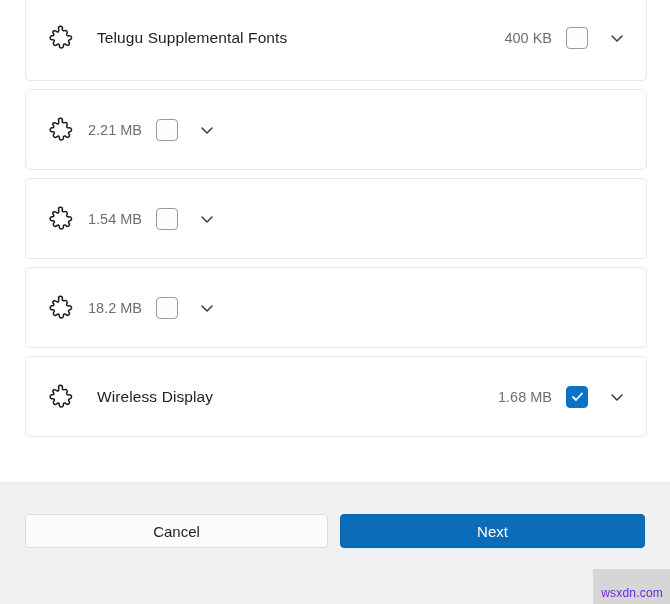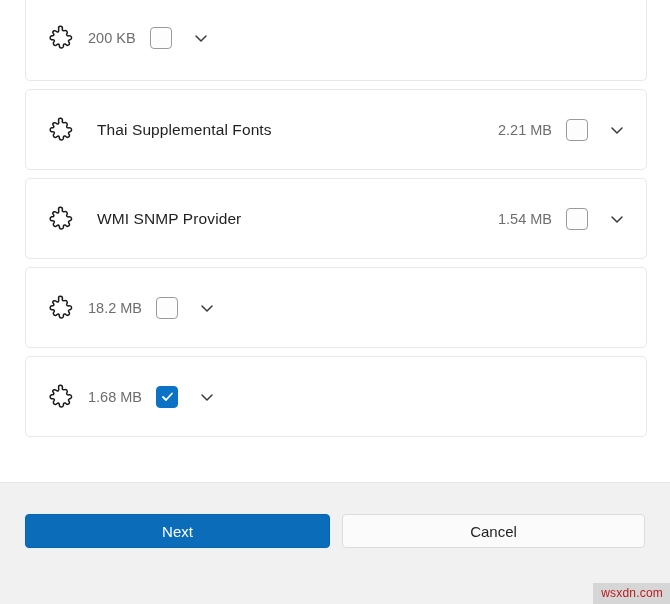--- a/index.html
+++ b/index.html
@@ -146,66 +146,65 @@
     color: #1f1f1f;
     border: 1px solid #dcdcdc;
   }
 
   
   #watermark {
     position: absolute;
     right: 0;
     bottom: 0;
     background: #d6d6d6;
-    color: #b91c1c;
+    color: #6d28d9;
     font-size: 12px;
-    padding: 3px 7px 4px 8px;
+    padding: 17px 7px 4px 8px;
     letter-spacing: 0.2px;
   }
 </style>
 </head>
 <body>
 
 <div id="feature-list">
     <div class="feature-row">
       <div class="row-icon">
         <svg width="26" height="26" viewBox="0 0 26 26" aria-hidden="true">
           <path d="M9.6 2.2a2.1 2.1 0 0 1 3.9.9c0 .6-.3 1-.3 1.5 0 .7.6 1.2 1.4 1.2.7 0 1.1-.3 1.7-.3a2 2 0 0 1 1.9 2.6c-.2.6-.6.9-.6 1.5 0 .8.7 1.3 1.5 1.3.6 0 1-.3 1.6-.2a2.05 2.05 0 0 1 .7 3.9c-.5.2-1 .2-1.4.5-.6.4-.7 1.1-.3 1.8.3.5.8.8.8 1.5a2.05 2.05 0 0 1-3.2 1.6c-.4-.3-.6-.8-1.2-1-.8-.2-1.5.3-1.7 1.1-.1.6.1 1.1-.1 1.7a2.05 2.05 0 0 1-3.9-.3c-.1-.6.1-1.1-.2-1.6-.4-.7-1.2-.9-1.9-.5-.5.3-.7.8-1.3 1a2.05 2.05 0 0 1-2.5-2.8c.3-.5.8-.8.9-1.4.1-.8-.4-1.4-1.2-1.5-.6-.1-1.1.2-1.7 0a2.05 2.05 0 0 1 .1-3.9c.6-.1 1.1.1 1.6-.2.7-.4.9-1.2.4-1.9-.3-.5-.8-.7-.9-1.3A2.05 2.05 0 0 1 7 6.1c.5.3.8.8 1.4.8.8.1 1.4-.5 1.4-1.3 0-.6-.3-1-.2-1.6z" fill="none" stroke="#1a1a1a" stroke-width="1.5" stroke-linejoin="round"></path>
         </svg>
       </div>
-      <div class="row-size">200 KB</div>
-      <div class="row-check"></div>
-      <div class="row-chev">
-        <svg width="16" height="16" viewBox="0 0 16 16" aria-hidden="true">
-          <path d="M3 6 L8 11 L13 6" fill="none" stroke="currentColor" stroke-width="1.5" stroke-linecap="round" stroke-linejoin="round"></path>
-        </svg>
-      </div>
-    </div>
-    <div class="feature-row">
-      <div class="row-icon">
-        <svg width="26" height="26" viewBox="0 0 26 26" aria-hidden="true">
-          <path d="M9.6 2.2a2.1 2.1 0 0 1 3.9.9c0 .6-.3 1-.3 1.5 0 .7.6 1.2 1.4 1.2.7 0 1.1-.3 1.7-.3a2 2 0 0 1 1.9 2.6c-.2.6-.6.9-.6 1.5 0 .8.7 1.3 1.5 1.3.6 0 1-.3 1.6-.2a2.05 2.05 0 0 1 .7 3.9c-.5.2-1 .2-1.4.5-.6.4-.7 1.1-.3 1.8.3.5.8.8.8 1.5a2.05 2.05 0 0 1-3.2 1.6c-.4-.3-.6-.8-1.2-1-.8-.2-1.5.3-1.7 1.1-.1.6.1 1.1-.1 1.7a2.05 2.05 0 0 1-3.9-.3c-.1-.6.1-1.1-.2-1.6-.4-.7-1.2-.9-1.9-.5-.5.3-.7.8-1.3 1a2.05 2.05 0 0 1-2.5-2.8c.3-.5.8-.8.9-1.4.1-.8-.4-1.4-1.2-1.5-.6-.1-1.1.2-1.7 0a2.05 2.05 0 0 1 .1-3.9c.6-.1 1.1.1 1.6-.2.7-.4.9-1.2.4-1.9-.3-.5-.8-.7-.9-1.3A2.05 2.05 0 0 1 7 6.1c.5.3.8.8 1.4.8.8.1 1.4-.5 1.4-1.3 0-.6-.3-1-.2-1.6z" fill="none" stroke="#1a1a1a" stroke-width="1.5" stroke-linejoin="round"></path>
-        </svg>
-      </div>
-      <div class="row-label">Thai Supplemental Fonts</div>
+      <div class="row-label">Telugu Supplemental Fonts</div>
+      <div class="row-size">400 KB</div>
+      <div class="row-check"></div>
+      <div class="row-chev">
+        <svg width="16" height="16" viewBox="0 0 16 16" aria-hidden="true">
+          <path d="M3 6 L8 11 L13 6" fill="none" stroke="currentColor" stroke-width="1.5" stroke-linecap="round" stroke-linejoin="round"></path>
+        </svg>
+      </div>
+    </div>
+    <div class="feature-row">
+      <div class="row-icon">
+        <svg width="26" height="26" viewBox="0 0 26 26" aria-hidden="true">
+          <path d="M9.6 2.2a2.1 2.1 0 0 1 3.9.9c0 .6-.3 1-.3 1.5 0 .7.6 1.2 1.4 1.2.7 0 1.1-.3 1.7-.3a2 2 0 0 1 1.9 2.6c-.2.6-.6.9-.6 1.5 0 .8.7 1.3 1.5 1.3.6 0 1-.3 1.6-.2a2.05 2.05 0 0 1 .7 3.9c-.5.2-1 .2-1.4.5-.6.4-.7 1.1-.3 1.8.3.5.8.8.8 1.5a2.05 2.05 0 0 1-3.2 1.6c-.4-.3-.6-.8-1.2-1-.8-.2-1.5.3-1.7 1.1-.1.6.1 1.1-.1 1.7a2.05 2.05 0 0 1-3.9-.3c-.1-.6.1-1.1-.2-1.6-.4-.7-1.2-.9-1.9-.5-.5.3-.7.8-1.3 1a2.05 2.05 0 0 1-2.5-2.8c.3-.5.8-.8.9-1.4.1-.8-.4-1.4-1.2-1.5-.6-.1-1.1.2-1.7 0a2.05 2.05 0 0 1 .1-3.9c.6-.1 1.1.1 1.6-.2.7-.4.9-1.2.4-1.9-.3-.5-.8-.7-.9-1.3A2.05 2.05 0 0 1 7 6.1c.5.3.8.8 1.4.8.8.1 1.4-.5 1.4-1.3 0-.6-.3-1-.2-1.6z" fill="none" stroke="#1a1a1a" stroke-width="1.5" stroke-linejoin="round"></path>
+        </svg>
+      </div>
       <div class="row-size">2.21 MB</div>
       <div class="row-check"></div>
       <div class="row-chev">
         <svg width="16" height="16" viewBox="0 0 16 16" aria-hidden="true">
           <path d="M3 6 L8 11 L13 6" fill="none" stroke="currentColor" stroke-width="1.5" stroke-linecap="round" stroke-linejoin="round"></path>
         </svg>
       </div>
     </div>
     <div class="feature-row">
       <div class="row-icon">
         <svg width="26" height="26" viewBox="0 0 26 26" aria-hidden="true">
           <path d="M9.6 2.2a2.1 2.1 0 0 1 3.9.9c0 .6-.3 1-.3 1.5 0 .7.6 1.2 1.4 1.2.7 0 1.1-.3 1.7-.3a2 2 0 0 1 1.9 2.6c-.2.6-.6.9-.6 1.5 0 .8.7 1.3 1.5 1.3.6 0 1-.3 1.6-.2a2.05 2.05 0 0 1 .7 3.9c-.5.2-1 .2-1.4.5-.6.4-.7 1.1-.3 1.8.3.5.8.8.8 1.5a2.05 2.05 0 0 1-3.2 1.6c-.4-.3-.6-.8-1.2-1-.8-.2-1.5.3-1.7 1.1-.1.6.1 1.1-.1 1.7a2.05 2.05 0 0 1-3.9-.3c-.1-.6.1-1.1-.2-1.6-.4-.7-1.2-.9-1.9-.5-.5.3-.7.8-1.3 1a2.05 2.05 0 0 1-2.5-2.8c.3-.5.8-.8.9-1.4.1-.8-.4-1.4-1.2-1.5-.6-.1-1.1.2-1.7 0a2.05 2.05 0 0 1 .1-3.9c.6-.1 1.1.1 1.6-.2.7-.4.9-1.2.4-1.9-.3-.5-.8-.7-.9-1.3A2.05 2.05 0 0 1 7 6.1c.5.3.8.8 1.4.8.8.1 1.4-.5 1.4-1.3 0-.6-.3-1-.2-1.6z" fill="none" stroke="#1a1a1a" stroke-width="1.5" stroke-linejoin="round"></path>
         </svg>
       </div>
-      <div class="row-label">WMI SNMP Provider</div>
       <div class="row-size">1.54 MB</div>
       <div class="row-check"></div>
       <div class="row-chev">
         <svg width="16" height="16" viewBox="0 0 16 16" aria-hidden="true">
           <path d="M3 6 L8 11 L13 6" fill="none" stroke="currentColor" stroke-width="1.5" stroke-linecap="round" stroke-linejoin="round"></path>
         </svg>
       </div>
     </div>
     <div class="feature-row">
       <div class="row-icon">
@@ -220,34 +219,35 @@
           <path d="M3 6 L8 11 L13 6" fill="none" stroke="currentColor" stroke-width="1.5" stroke-linecap="round" stroke-linejoin="round"></path>
         </svg>
       </div>
     </div>
     <div class="feature-row">
       <div class="row-icon">
         <svg width="26" height="26" viewBox="0 0 26 26" aria-hidden="true">
           <path d="M9.6 2.2a2.1 2.1 0 0 1 3.9.9c0 .6-.3 1-.3 1.5 0 .7.6 1.2 1.4 1.2.7 0 1.1-.3 1.7-.3a2 2 0 0 1 1.9 2.6c-.2.6-.6.9-.6 1.5 0 .8.7 1.3 1.5 1.3.6 0 1-.3 1.6-.2a2.05 2.05 0 0 1 .7 3.9c-.5.2-1 .2-1.4.5-.6.4-.7 1.1-.3 1.8.3.5.8.8.8 1.5a2.05 2.05 0 0 1-3.2 1.6c-.4-.3-.6-.8-1.2-1-.8-.2-1.5.3-1.7 1.1-.1.6.1 1.1-.1 1.7a2.05 2.05 0 0 1-3.9-.3c-.1-.6.1-1.1-.2-1.6-.4-.7-1.2-.9-1.9-.5-.5.3-.7.8-1.3 1a2.05 2.05 0 0 1-2.5-2.8c.3-.5.8-.8.9-1.4.1-.8-.4-1.4-1.2-1.5-.6-.1-1.1.2-1.7 0a2.05 2.05 0 0 1 .1-3.9c.6-.1 1.1.1 1.6-.2.7-.4.9-1.2.4-1.9-.3-.5-.8-.7-.9-1.3A2.05 2.05 0 0 1 7 6.1c.5.3.8.8 1.4.8.8.1 1.4-.5 1.4-1.3 0-.6-.3-1-.2-1.6z" fill="none" stroke="#1a1a1a" stroke-width="1.5" stroke-linejoin="round"></path>
         </svg>
       </div>
+      <div class="row-label">Wireless Display</div>
       <div class="row-size">1.68 MB</div>
       <div class="row-check checked">
         <svg class="tick" width="15" height="15" viewBox="0 0 15 15" aria-hidden="true">
           <path d="M3 8 L6 11 L12 4.5" fill="none" stroke="#ffffff" stroke-width="1.8" stroke-linecap="round" stroke-linejoin="round"></path>
         </svg>
       </div>
       <div class="row-chev">
         <svg width="16" height="16" viewBox="0 0 16 16" aria-hidden="true">
           <path d="M3 6 L8 11 L13 6" fill="none" stroke="currentColor" stroke-width="1.5" stroke-linecap="round" stroke-linejoin="round"></path>
         </svg>
       </div>
     </div>
   </div>
 
 <div id="footer-bar">
   <div class="btn-row">
+    <div class="btn btn-secondary">Cancel</div>
     <div class="btn btn-primary">Next</div>
-    <div class="btn btn-secondary">Cancel</div>
   </div>
 </div>
 
 <div id="watermark">wsxdn.com</div>
 
 </body></html>

